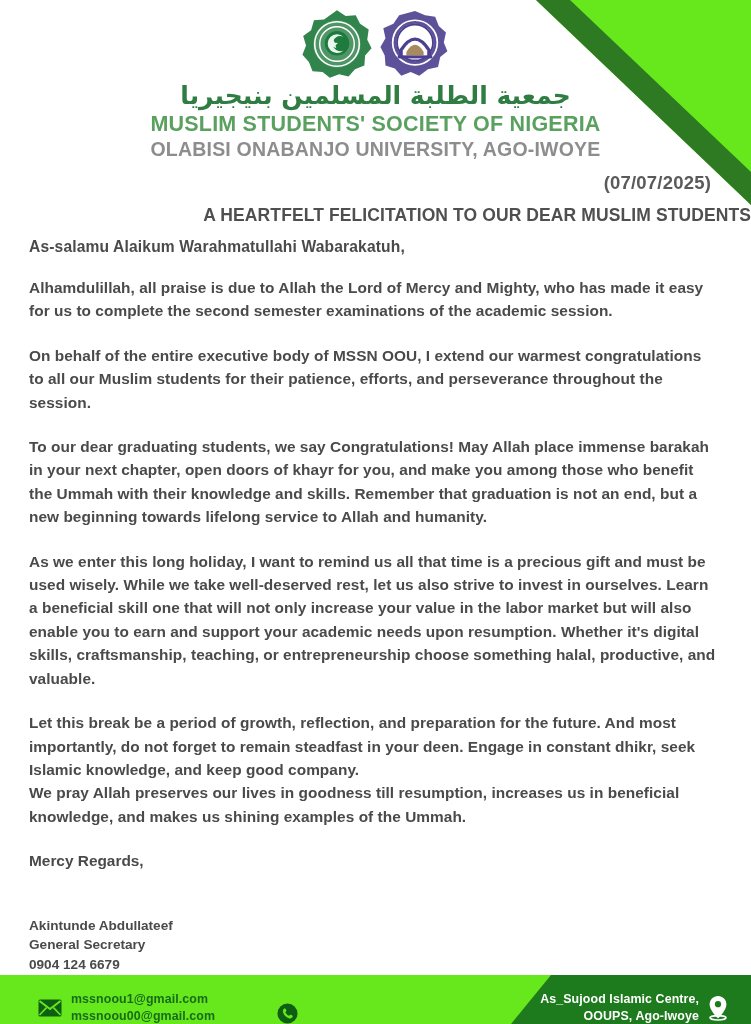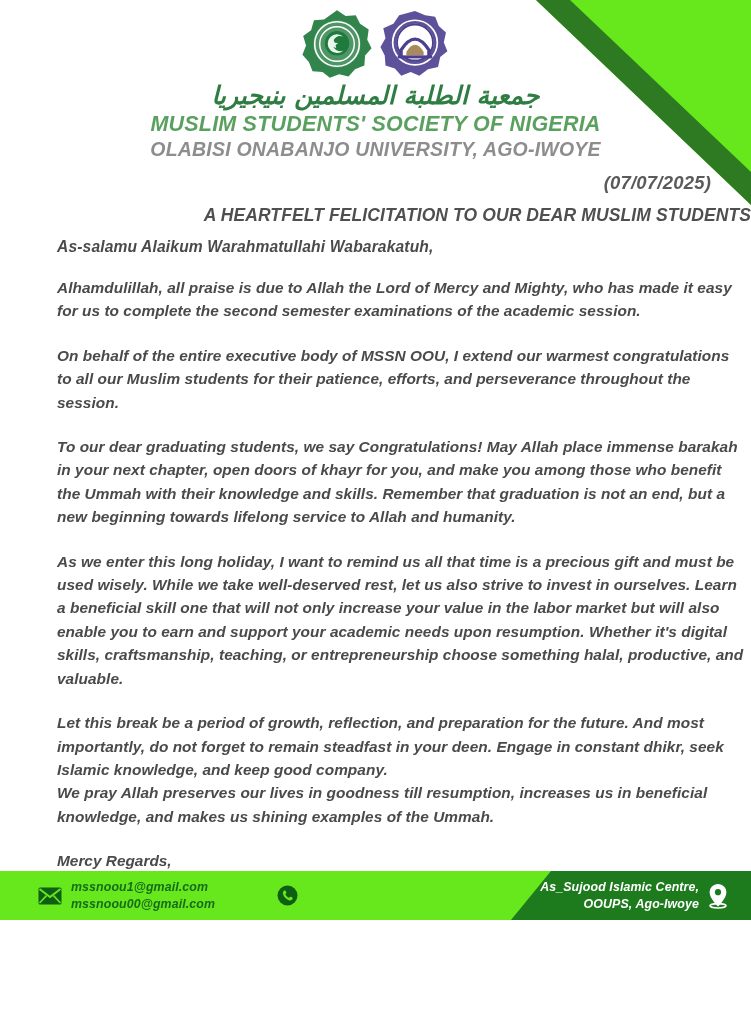--- a/index.html
+++ b/index.html
@@ -6,24 +6,23 @@
     margin: 0;
     padding: 0;
     background: #ffffff;
   }
   body {
     font-family: "Liberation Sans", "DejaVu Sans", sans-serif;
   }
   #page {
     position: relative;
     width: 751px;
-    height: 920px;
+    height: 1024px;
     background: #ffffff;
     overflow: hidden;
-    font-style: italic;
   }
 
   
   .corner-wedge {
     position: absolute;
     top: 0;
     right: 0;
     width: 215px;
     height: 205px;
     pointer-events: none;
@@ -95,21 +94,20 @@
     color: #4f4f4f;
     letter-spacing: 0.1px;
   }
 
   
   .body-wrap {
     position: absolute;
     top: 238px;
     left: 29px;
     width: 688px;
-    margin-left: 28px;
   }
   .salutation {
     font-size: 15.6px;
     font-weight: bold;
     color: #4a4a4a;
     letter-spacing: 0.15px;
     margin-bottom: 20px;
   }
   .para {
     font-size: 15.4px;
@@ -164,21 +162,21 @@
     position: absolute;
     top: 0;
     right: 0;
     width: 240px;
     height: 49px;
   }
   .footer-content {
     position: absolute;
     inset: 0;
     display: flex;
-    align-items: center;
+    align-items: flex-end;
   }
   .fgroup {
     display: flex;
     align-items: center;
     gap: 9px;
   }
   .fgroup.email { margin-left: 38px; }
   .fgroup.phone { margin-left: 62px; }
   .fgroup.addr {
     margin-left: auto;

